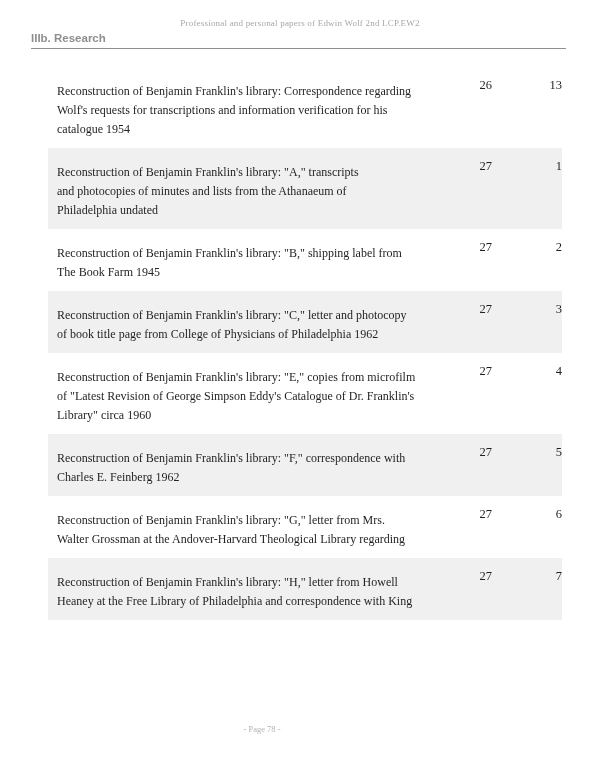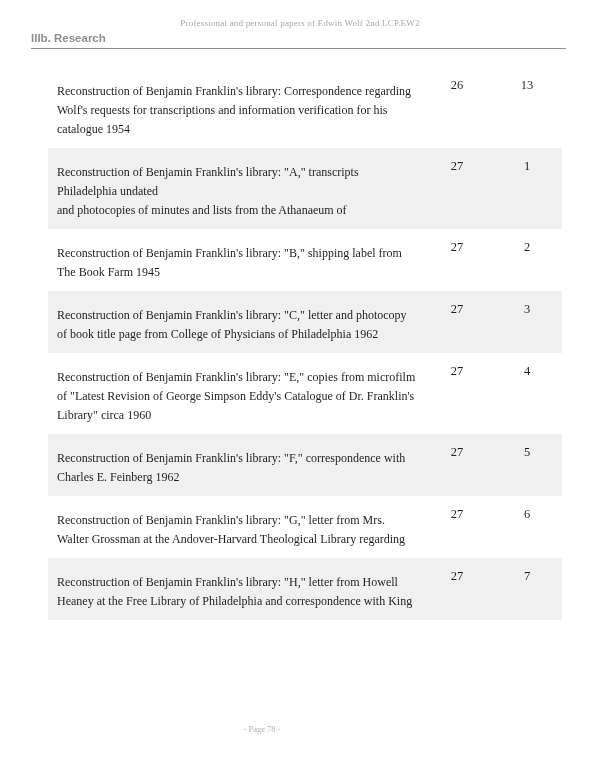--- a/index.html
+++ b/index.html
@@ -48,21 +48,21 @@
   .cell.desc {
     width: 374px;
     box-sizing: border-box;
     padding: 15px 4px 9px 9px;
     font-size: 12px;
     line-height: 19px;
   }
   .cell.num {
     width: 70px;
     box-sizing: border-box;
-    text-align: center;
+    text-align: right;
     padding-top: 11px;
     font-size: 12.5px;
     font-family: Liberation Serif, serif;
   }
   .line {
     white-space: nowrap;
   }
   .line em {
     font-style: italic;
   }
@@ -94,22 +94,22 @@
         <div class="line"><span>Wolf's requests for transcriptions and information verification for his</span></div>
         <div class="line"><span>catalogue 1954</span></div>
       </div>
     <div class="cell num box">26</div>
     <div class="cell num folder">13</div>
   </div>
 
   <div class="row alt">
     <div class="cell desc">
         <div class="line"><span>Reconstruction of Benjamin Franklin's library: "A," transcripts</span></div>
+        <div class="line"><span>and photocopies of minutes and lists from the Athanaeum of</span></div>
         <div class="line"><span>Philadelphia undated</span></div>
-        <div class="line"><span>and photocopies of minutes and lists from the Athanaeum of</span></div>
       </div>
     <div class="cell num box">27</div>
     <div class="cell num folder">1</div>
   </div>
 
   <div class="row">
     <div class="cell desc">
         <div class="line"><span>Reconstruction of Benjamin Franklin's library: "B," shipping label from</span></div>
         <div class="line"><span>The Book Farm 1945</span></div>
       </div>

